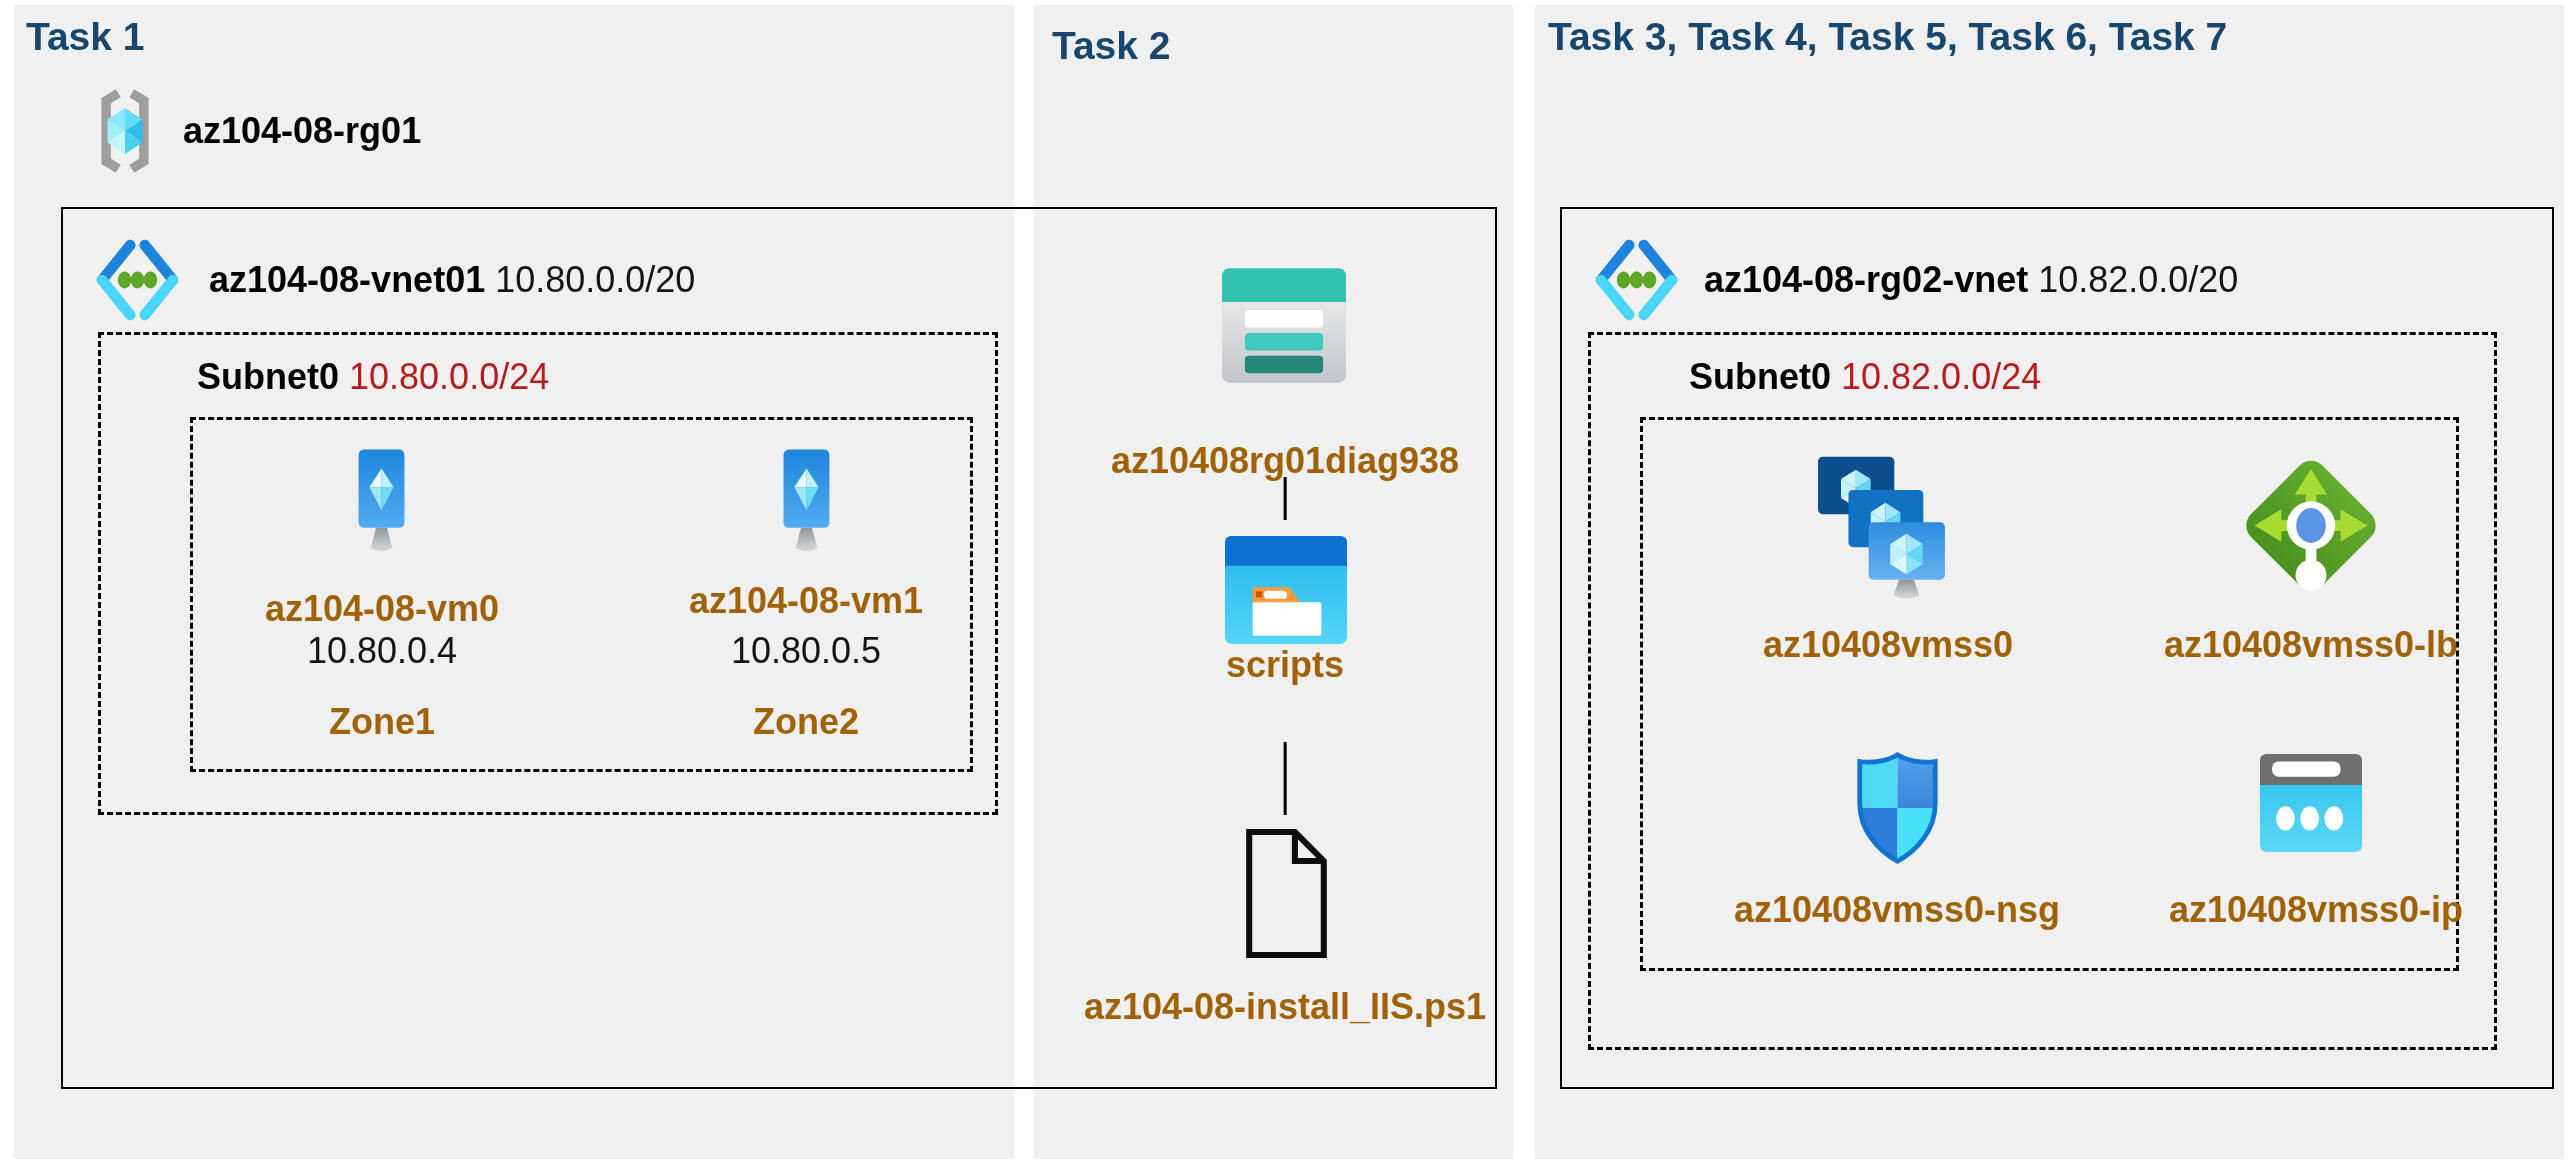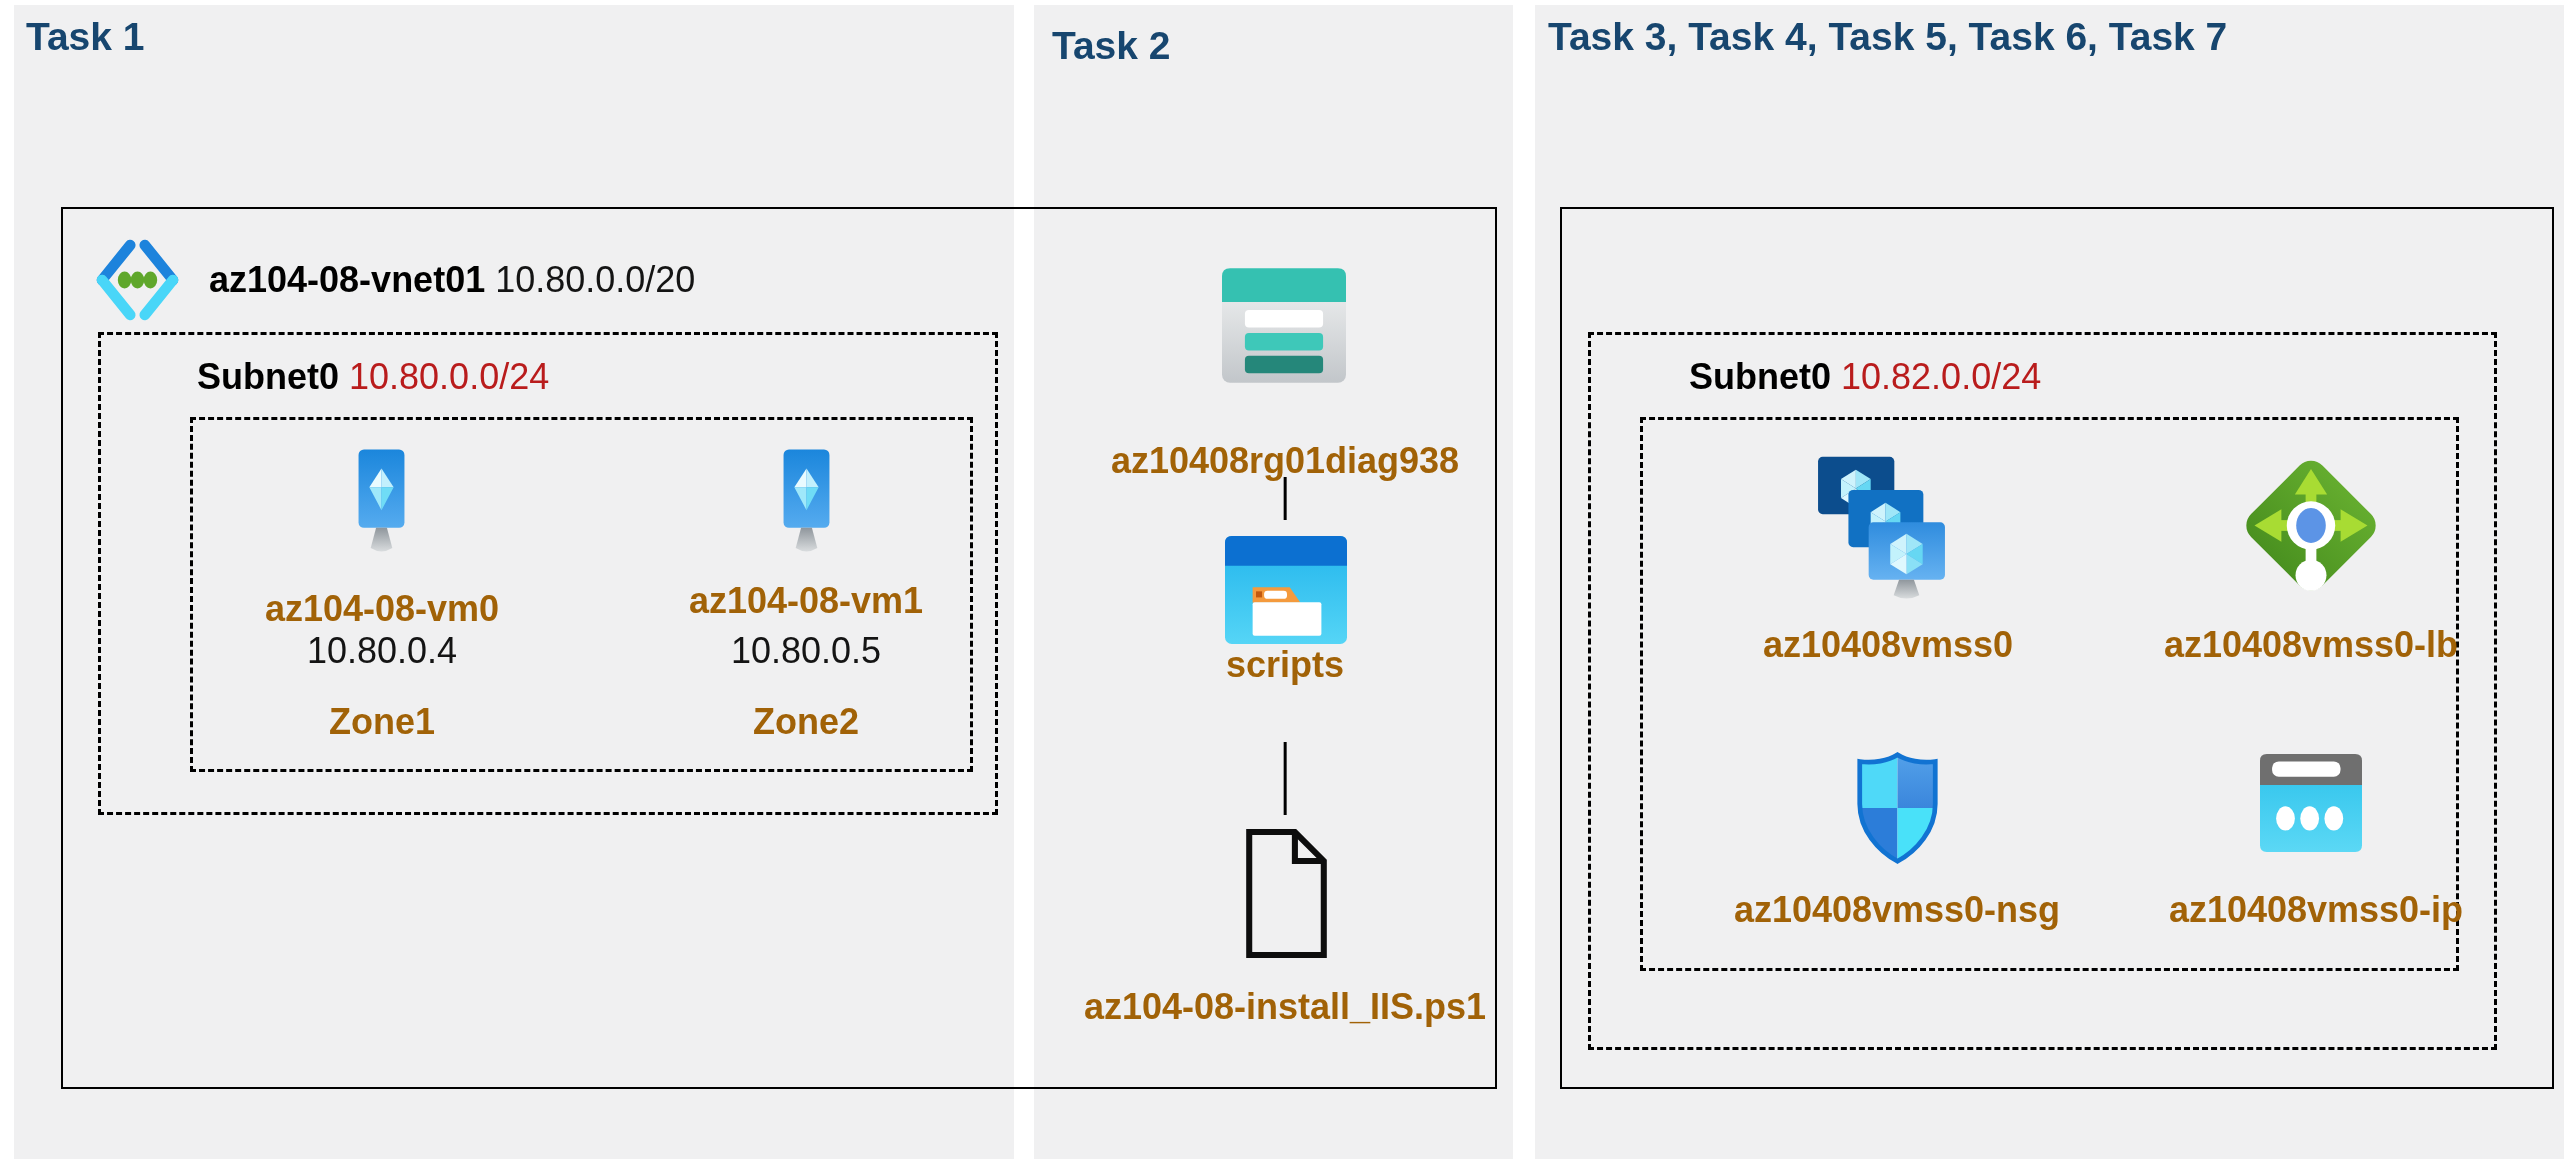--- a/index.html
+++ b/index.html
@@ -67,20 +67,33 @@
         <stop offset="0" stop-color="#55A3EA"></stop>
           <stop offset="1" stop-color="#3A86DC"></stop>
       </linearGradient>
       <linearGradient id="ipBody" x1="0" y1="0" x2="0" y2="1">
         <stop offset="0" stop-color="#3AC8EE"></stop>
           <stop offset="1" stop-color="#5BD8F5"></stop>
       </linearGradient>
     </defs>
   </svg>
 
+  <div class="icon-row" style="left:94px;top:89px;height:84px;">
+    <svg width="62" height="84" viewBox="0 0 92 124">
+      <path d="M36,6 L18,17 L18,107 L36,118" fill="none" stroke="#9E9E9E" stroke-width="14"></path>
+      <path d="M56,6 L74,17 L74,107 L56,118" fill="none" stroke="#9E9E9E" stroke-width="14"></path>
+      <polygon points="46,28 20,45 46,62" fill="#8DE7FA"></polygon>
+      <polygon points="46,28 72,45 46,62" fill="#65DCF5"></polygon>
+      <polygon points="72,45 46,62 72,79" fill="#2CC0E6"></polygon>
+      <polygon points="72,79 46,96 46,62" fill="#49CFEF"></polygon>
+      <polygon points="20,45 46,62 20,79" fill="#A5ECFA"></polygon>
+      <polygon points="20,79 46,62 46,96" fill="#C4F4FD"></polygon>
+    </svg>
+    <div class="row-label">az104-08-rg01</div>
+  </div>
 
   <div class="big-box" style="left:61px;top:207px;width:1432px;height:878px;"></div>
   <div class="big-box" style="left:1560px;top:207px;width:990px;height:878px;"></div>
 
   <div class="icon-row" style="left:93px;top:235px;height:90px;">
     <svg width="89" height="90" viewBox="0 0 150 160">
       <path d="M62,18 L12,80" stroke="#1D83DC" stroke-width="19" stroke-linecap="round" fill="none"></path>
       <path d="M12,80 L62,142" stroke="#49D6F8" stroke-width="19" stroke-linecap="round" fill="none"></path>
       <path d="M88,18 L138,80" stroke="#1D83DC" stroke-width="19" stroke-linecap="round" fill="none"></path>
       <path d="M138,80 L88,142" stroke="#49D6F8" stroke-width="19" stroke-linecap="round" fill="none"></path>
@@ -142,20 +155,32 @@
 
   <div class="vline" style="left:1285px;top:742px;height:73px;"></div>
 
   <svg class="abs" style="left:1245px;top:828px;" width="83" height="131" viewBox="0 0 123 195">
     <path d="M6,6 L74,6 L117,49 L117,189 L6,189 Z" fill="#F0F0F1" stroke="#0D0D0D" stroke-width="9" stroke-linejoin="miter"></path>
     <path d="M74,6 L74,49 L117,49" fill="none" stroke="#0D0D0D" stroke-width="9"></path>
   </svg>
   <div class="res-label" style="left:1285px;top:986px;">az104-08-install_IIS.ps1</div>
 
 
+  <div class="icon-row" style="left:1592px;top:235px;height:90px;gap:23px;">
+    <svg width="89" height="90" viewBox="0 0 150 160">
+      <path d="M62,18 L12,80" stroke="#1D83DC" stroke-width="19" stroke-linecap="round" fill="none"></path>
+      <path d="M12,80 L62,142" stroke="#49D6F8" stroke-width="19" stroke-linecap="round" fill="none"></path>
+      <path d="M88,18 L138,80" stroke="#1D83DC" stroke-width="19" stroke-linecap="round" fill="none"></path>
+      <path d="M138,80 L88,142" stroke="#49D6F8" stroke-width="19" stroke-linecap="round" fill="none"></path>
+      <ellipse cx="52" cy="80" rx="12" ry="15" fill="#5FA72B"></ellipse>
+      <ellipse cx="75" cy="80" rx="12" ry="15" fill="#5FA72B"></ellipse>
+      <ellipse cx="98" cy="80" rx="12" ry="15" fill="#5FA72B"></ellipse>
+    </svg>
+    <div class="row-label"><span>az104-08-rg02-vnet</span> <span class="cidr">10.82.0.0/20</span></div>
+  </div>
 
   <div class="dashed-box" style="left:1588px;top:332px;width:903px;height:712px;"></div>
   <div class="subnet-label" style="left:1689px;top:356px;"><span>Subnet0</span> <span class="cidr">10.82.0.0/24</span></div>
   <div class="dashed-box" style="left:1640px;top:417px;width:813px;height:548px;"></div>
 
   <svg class="abs" style="left:1814px;top:452px;" width="135" height="150" viewBox="0 0 200 222">
     <rect x="6" y="7" width="113" height="85" rx="7" fill="#0C4D8D"></rect>
     <polygon points="62,26 40,40 62,54" fill="#CFF3FC"></polygon>
       <polygon points="62,26 84,40 62,54" fill="#9FE6F8"></polygon>
     <polygon points="84,40 62,54 84,68" fill="#66D7F3"></polygon>

